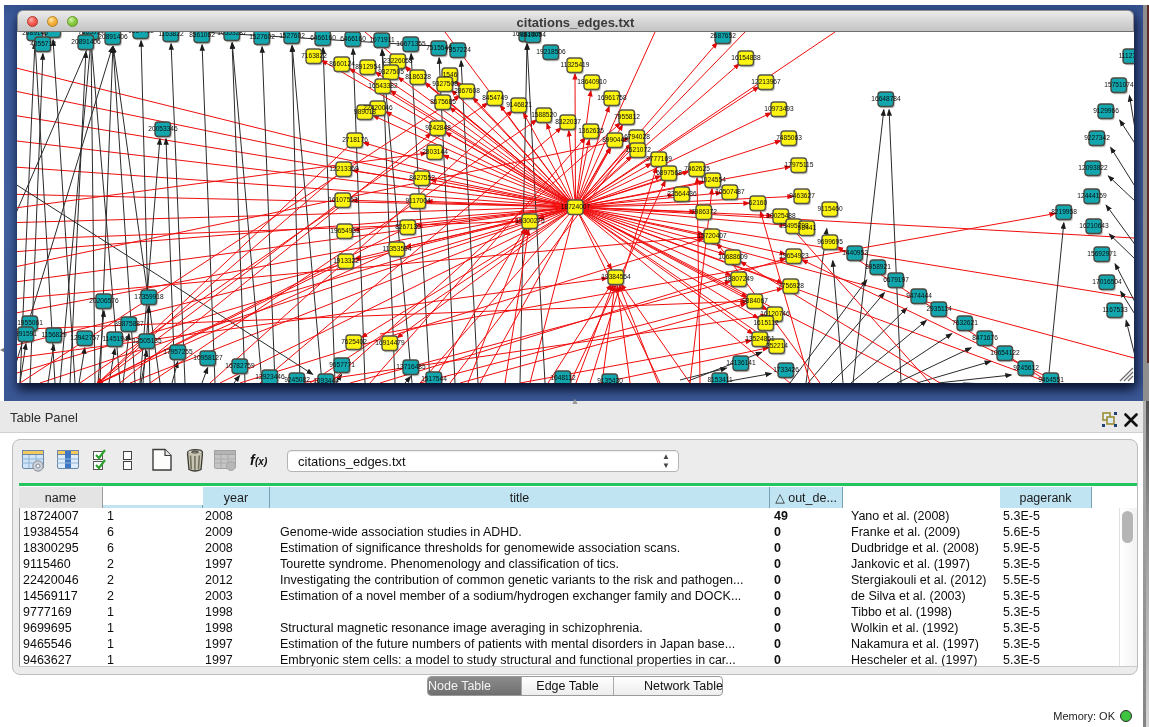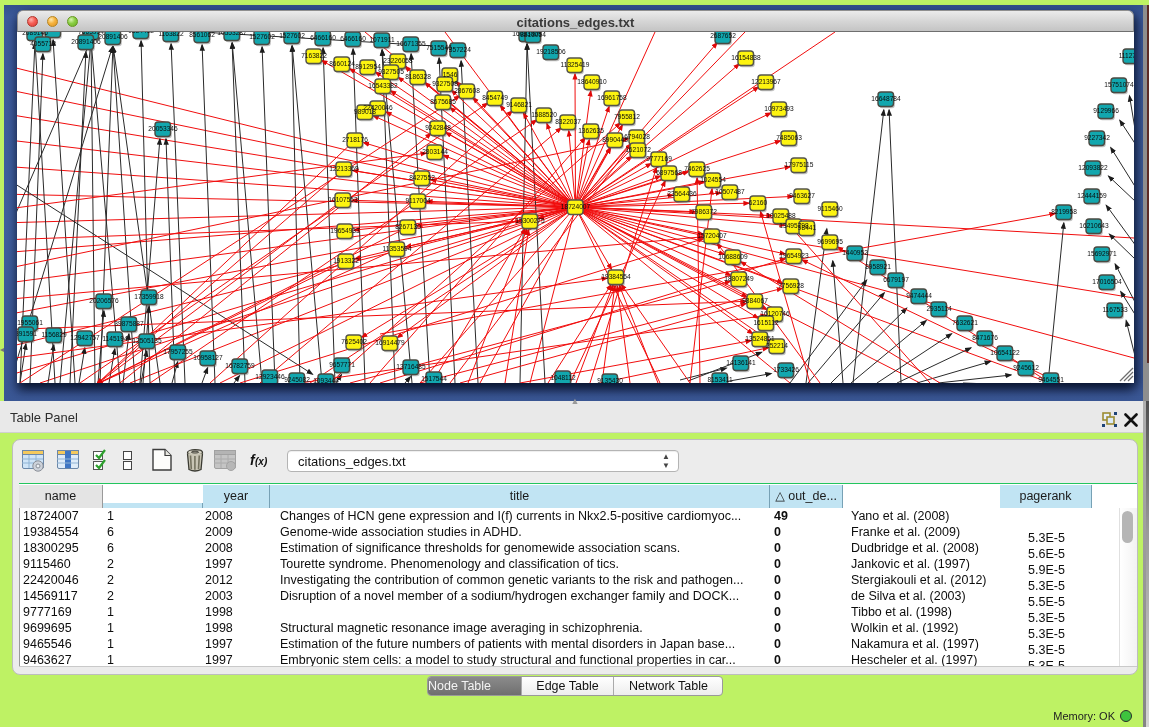--- a/index.html
+++ b/index.html
@@ -1,17 +1,17 @@
 <!DOCTYPE html>
 <html><head>
 <meta charset="utf-8">
 <style>
   * { margin:0; padding:0; box-sizing:border-box; }
   html,body { width:1149px; height:727px; font-family:"Liberation Sans",sans-serif; background:#ececec; }
-  #app { position:relative; width:1149px; height:727px; overflow:hidden; background:#bef264; }
+  #app { position:relative; width:1149px; height:727px; overflow:hidden; background:#ffffff; }
   .abs { position:absolute; }
 
   
   #desktop { left:4px; top:5px; width:1141px; height:396px;
     background:linear-gradient(180deg,#33508d 0,#3c5a9c 12px,#40609f 55%,#3a5795 100%); }
   #win { left:17px; top:10px; width:1117px; height:373px; box-shadow: 0 7px 11px rgba(2,8,28,.75), 5px 3px 10px rgba(3,9,28,.42); border-radius:6px 6px 0 0; }
   #titlebar { left:0; top:0; width:1117px; height:22px; border-radius:6px 6px 0 0;
     background:linear-gradient(180deg,#ebebeb 0%,#d8d8d8 45%,#c4c4c4 100%);
     border:1px solid #8f8f8f; border-bottom:1px solid #6f6f6f; }
   .tl { width:11px; height:11px; border-radius:50%; top:5px; }
@@ -31,42 +31,42 @@
   #tptitle { left:10px; top:9px; font-size:13px; color:#2e2e2e; }
 
   
   #tcont { left:12px; top:439px; width:1126px; height:236px; background:#ececec;
      border:1px solid #bdbdbd; border-radius:8px; }
   #dropdown { left:287px; top:450px; width:392px; height:22px; background:#fff; border:1px solid #b4b4b4; border-radius:4px; box-shadow:inset 0 1px 1px rgba(0,0,0,.07); }
   #ddtext { left:10px; top:3px; font-size:13px; color:#111; }
   #ddarr { right:8px; top:1px; font-size:8px; color:#444; line-height:9px; text-align:center;}
 
   
-  #thdr { left:19px; top:483px; width:1118px; height:25px; border-top:1px solid #22c55e; background:#fff; }
+  #thdr { left:19px; top:483px; width:1118px; height:25px; border-top:3px solid #22c55e; background:#fff; }
   .hc { position:absolute; top:1px; height:24px; background:#c1e4f3; border-right:1px solid #77a1b5; border-bottom:1px solid #77a1b5;
         font-size:12.5px; color:#1a1a1a; text-align:center; line-height:23px; }
   #rows { left:19px; top:508px; width:1100px; height:158px; background:#fff; overflow:hidden; font-size:12.5px; color:#0d0d0d; border-left:1px solid #9a9a9a; }
   .row { position:absolute; left:0; width:1100px; height:16px; line-height:16px; white-space:nowrap; }
   .c0 { position:absolute; left:3px; width:82px; }
   .c1 { position:absolute; left:87px; }
   .c2 { position:absolute; left:185px; }
   .c3 { position:absolute; left:260px; width:490px; overflow:hidden; }
   .c4 { position:absolute; left:754px;font-weight:bold; }
   .c5 { position:absolute; left:831px; }
-  .c6 { position:absolute; left:1008px;margin-top:22px; }
+  .c6 { position:absolute; left:983px; }
   #tbl-bottom { left:19px; top:666px; width:1118px; height:1px; background:#c9c9c9; }
   
   #sbar { left:1119px; top:508px; width:18px; height:158px; background:linear-gradient(90deg,#ffffff, #f2f2f2); border-left:1px solid #e0e0e0; }
   #sthumb { left:1122px; top:511px; width:11px; height:32px; background:#b5b5b5; border-radius:6px; }
 
   
   #tabs { left:427px; top:676px; width:296px; height:20px; border:1px solid #9a9a9a; border-radius:4px; background:linear-gradient(180deg,#ffffff,#ededed); font-size:12.5px; }
   #tab1 { position:absolute; left:0; top:0; width:93px; height:18px; background:linear-gradient(180deg,#8b8b8b,#6f6f6f); border-radius:3px 0 0 3px; color:#f4f4f4; line-height:18px; }
   #tab2 { position:absolute; left:93px; top:0; width:92px; height:18px; border-left:1px solid #aaa; color:#111; text-align:center; line-height:18px;}
-  #tab3 { position:absolute; left:185px; top:0; width:110px; height:18px; border-left:1px solid #aaa; color:#111; text-align:center; line-height:18px;}
+  #tab3 { position:absolute; left:185px; top:0; width:110px; height:18px; border-left:1px solid #aaa; color:#111; text-align:right; line-height:18px;}
 
   
   #mem { right:34px; top:710px; font-size:11px; color:#222; }
   #led { left:1120px; top:710px; width:12px; height:12px; border-radius:50%; background:#3ec43e; border:1.5px solid #2b2b2b; }
   #rstrip3 { left:1142.5px; top:401px; width:3.5px; height:326px; background:linear-gradient(180deg,#b0b0b0,#848484); }
   #rstrip4 { left:1146px; top:401px; width:3px; height:326px; background:linear-gradient(180deg,#4f4f4f,#9a9a9a 40%,#d6d6d6); }
 </style>
 </head>
 <body>
 <div id="app">
@@ -836,21 +836,20 @@
     <div class="hc" style="left:184px; width:67px;">year</div>
     <div class="hc" style="left:251px; width:500px;">title</div>
     <div class="hc" style="left:751px; width:73px;">△ out_de...</div>
     <div class="hc" style="left:981px; width:92px;">pagerank</div>
   </div>
   <div id="rows" class="abs">
       <div class="row" style="top:0px">
         <span class="c0">18724007</span>
         <span class="c1">1</span>
         <span class="c2">2008</span>
-        <span class="c3">Changes of HCN gene expression and I(f) currents in Nkx2.5-positive cardiomyoc...</span>
         <span class="c4">49</span>
         <span class="c5">Yano et al. (2008)</span>
         <span class="c6">5.3E-5</span>
       </div>
 <div class="row" style="top:16px">
         <span class="c0">19384554</span>
         <span class="c1">6</span>
         <span class="c2">2009</span>
         <span class="c3">Genome-wide association studies in ADHD.</span>
         <span class="c4">0</span>
@@ -881,21 +880,21 @@
         <span class="c2">2012</span>
         <span class="c3">Investigating the contribution of common genetic variants to the risk and pathogen...</span>
         <span class="c4">0</span>
         <span class="c5">Stergiakouli et al. (2012)</span>
         <span class="c6">5.5E-5</span>
       </div>
 <div class="row" style="top:80px">
         <span class="c0">14569117</span>
         <span class="c1">2</span>
         <span class="c2">2003</span>
-        <span class="c3">Disruption of a novel member of a sodium/hydrogen exchanger family and DOCK...</span>
+        <span class="c3">Estimation of a novel member of a sodium/hydrogen exchanger family and DOCK...</span>
         <span class="c4">0</span>
         <span class="c5">de Silva et al. (2003)</span>
         <span class="c6">5.3E-5</span>
       </div>
 <div class="row" style="top:96px">
         <span class="c0">9777169</span>
         <span class="c1">1</span>
         <span class="c2">1998</span>
         <span class="c4">0</span>
         <span class="c5">Tibbo et al. (1998)</span>

